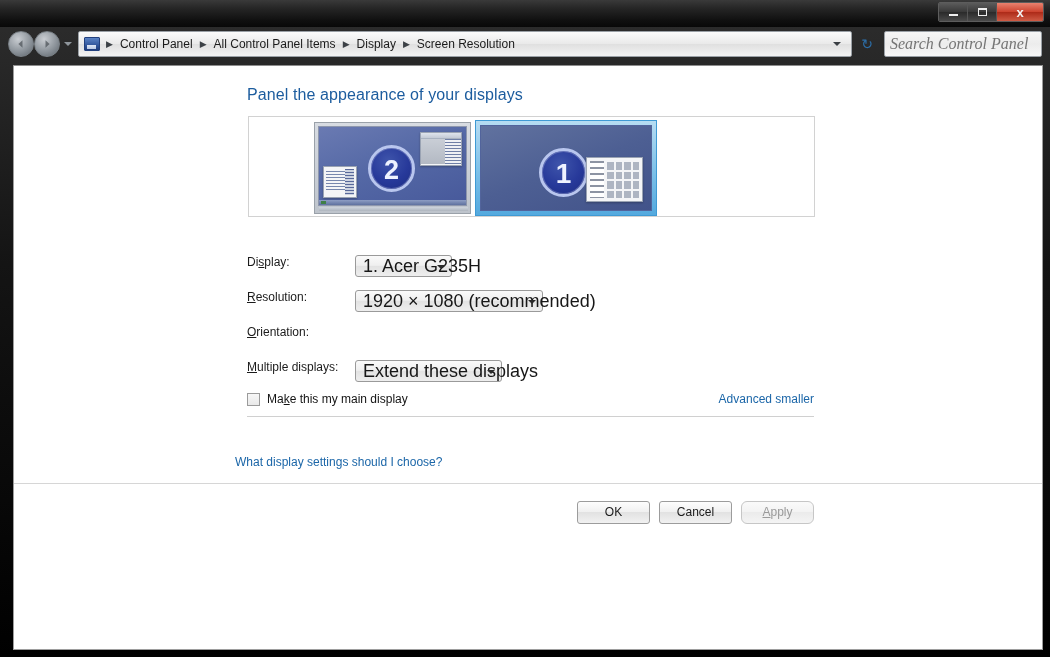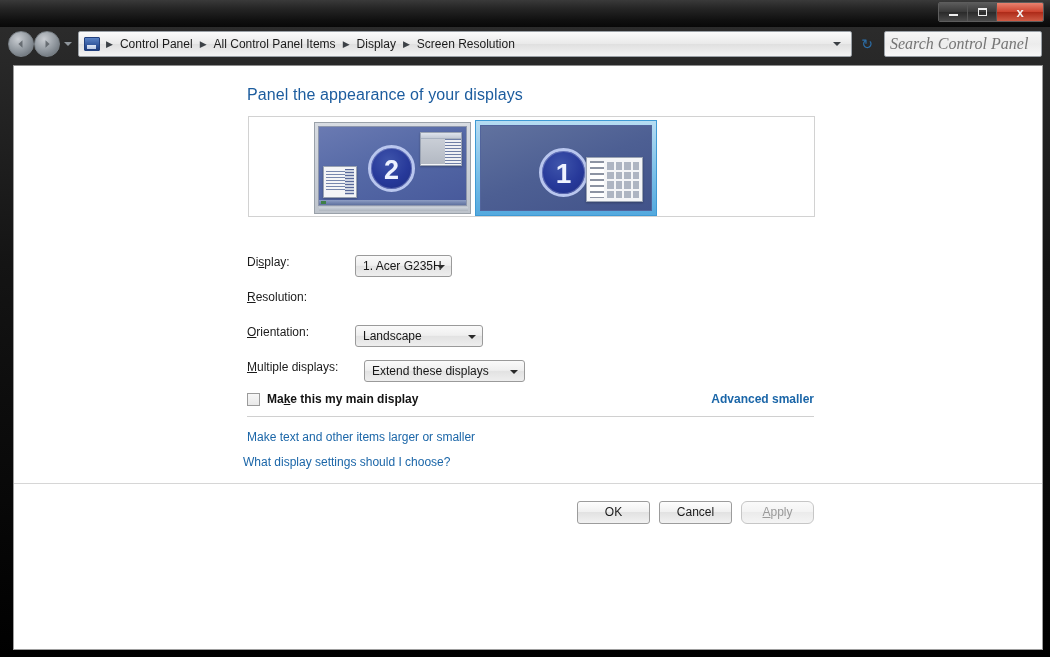--- a/index.html
+++ b/index.html
@@ -220,52 +220,52 @@
 
   
   .row { position: absolute; left: 233px; display: flex; }
   .rlabel { width: 108px; font-size: 12px; color: #1b1b1b; }
   .combo {
     position: relative; height: 22px;
     background: linear-gradient(180deg,#fafafa 0%,#efefef 47%,#e2e2e2 50%,#eeeeee 100%);
     border: 1px solid #9a9a9a; border-radius: 3px;
     display: flex; align-items: center;
     padding: 0 20px 0 7px;
-    font-size: 12px; color: #171717; white-space: nowrap;
+    font-size: 18px; color: #171717; white-space: nowrap;
   }
   .combo .caret {
     position: absolute; right: 6px; top: 9px;
     width: 0; height: 0;
     border-left: 4px solid transparent; border-right: 4px solid transparent;
     border-top: 4px solid #2a2a2a;
   }
   #row-display  { top: 189px; }
   #row-res      { top: 224px; }
   #row-orient   { top: 259px; }
   #row-multi    { top: 294px; }
   #cb-display { width: 97px; }
   #cb-res     { width: 188px; }
   #cb-orient  { width: 128px; }
-  #cb-multi   { width: 161px; margin-left: 9px; }
-
-  
-  #mainrow { position:absolute; left:233px; top:326px; width:567px; height:18px;font-weight:bold; }
+  #cb-multi   { width: 147px; }
+
+  
+  #mainrow { position:absolute; left:233px; top:326px; width:567px; height:18px; }
   #chk {
     position:absolute; left:0; top:1px; width: 13px; height: 13px;
     background: linear-gradient(180deg,#f7f7f7,#e9e9e9);
     border: 1px solid #9b9b9b;
   }
   #chk-label { position:absolute; left:20px; top:0; font-size:12px; color:#131313; }
   #adv-link { position:absolute; right:0; top:0; font-size:12px; color:#1b66a8; }
 
   #divider { position:absolute; left:233px; top:350px; width:567px; height:1px; background:#d0d0d0; }
 
   .link { font-size:12px; color:#1b66a8; cursor:pointer; }
   #link-larger { position:absolute; left:233px; top:364px; }
-  #link-choose { position:absolute; left:229px; top:389px; }
+  #link-choose { position:absolute; left:221px; top:389px; }
 
   
   #footline { position:absolute; left:0; top:417px; width:1030px; height:1px; background:#d6d6d6; }
   #footer { position:absolute; left:0; top:418px; width:1030px; height:50px; }
   .fbtn { position:absolute; top: 17px; width: 73px; height: 23px; line-height: 21px; }
   #btn-ok     { left: 563px; }
   #btn-cancel { left: 645px; }
   #btn-apply  { left: 727px; color:#9a9a9a;
                 background: linear-gradient(180deg,#fafafa 0%,#f3f3f3 47%,#ebebeb 50%,#f4f4f4 100%);
                 border-color:#c6c6c6;border-radius:6px; }
@@ -393,47 +393,46 @@
     <div class="row" id="row-display">
       <div class="rlabel"><span>Di</span><u class="acc">s</u><span>play:</span></div>
       <div class="combo" id="cb-display">
         <span>1. Acer G235H</span>
         <span class="caret"></span>
       </div>
     </div>
 
     <div class="row" id="row-res">
       <div class="rlabel"><u class="acc">R</u><span>esolution:</span></div>
+      <div class="combo" id="cb-res">
+        <span>1920 × 1080 (recommended)</span>
+        <span class="caret"></span>
+      </div>
     </div>
 
     <div class="row" id="row-orient">
       <div class="rlabel"><u class="acc">O</u><span>rientation:</span></div>
-      <div class="combo" id="cb-orient">
-        <span>Landscape</span>
-        <span class="caret"></span>
-      </div>
     </div>
 
     <div class="row" id="row-multi">
       <div class="rlabel"><u class="acc">M</u><span>ultiple displays:</span></div>
       <div class="combo" id="cb-multi">
         <span>Extend these displays</span>
         <span class="caret"></span>
       </div>
     </div>
 
     <div id="mainrow">
       <div id="chk"></div>
       <div id="chk-label"><span>Ma</span><u class="acc">k</u><span>e this my main display</span></div>
       <div id="adv-link" class="link">Advanced smaller</div>
     </div>
 
     <div id="divider"></div>
 
-    <div class="link" id="link-larger">Make text and other items larger or smaller</div>
     <div class="link" id="link-choose">What display settings should I choose?</div>
 
     <div id="footline"></div>
     <div id="footer">
       <div class="btn fbtn" id="btn-ok">OK</div>
       <div class="btn fbtn" id="btn-cancel">Cancel</div>
       <div class="btn fbtn" id="btn-apply"><u class="acc">A</u><span>pply</span></div>
     </div>
 
   </div>

